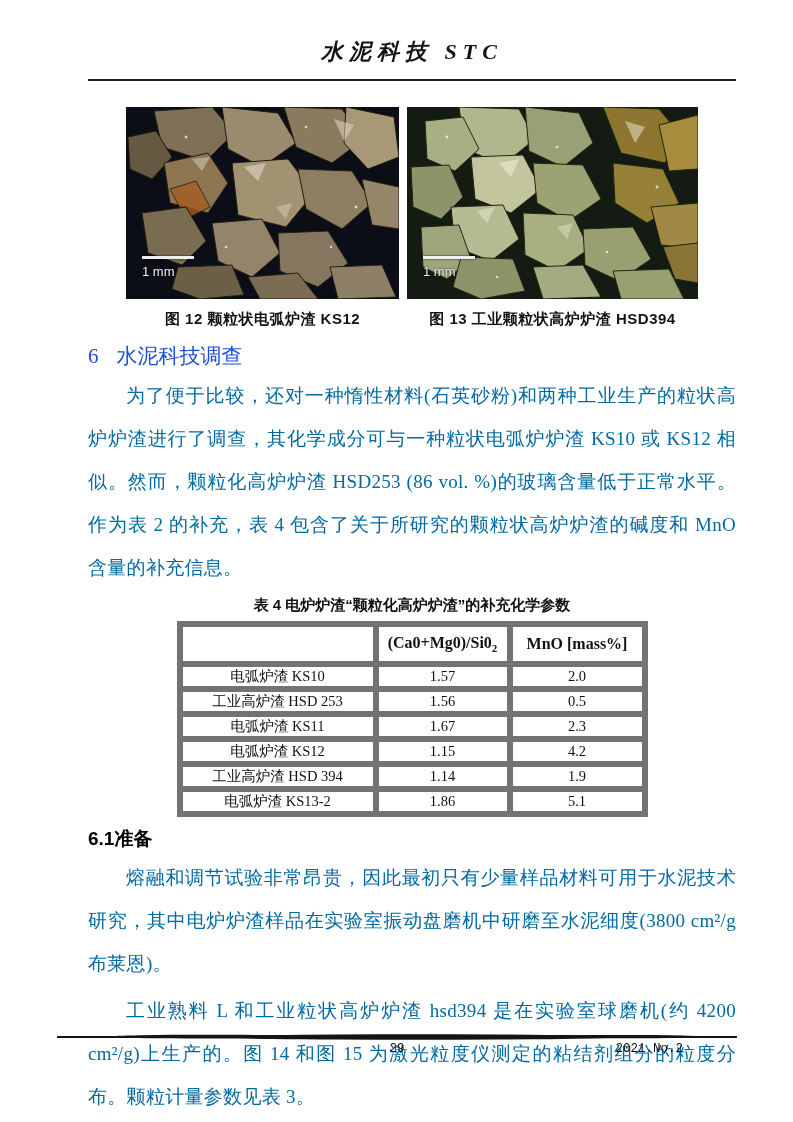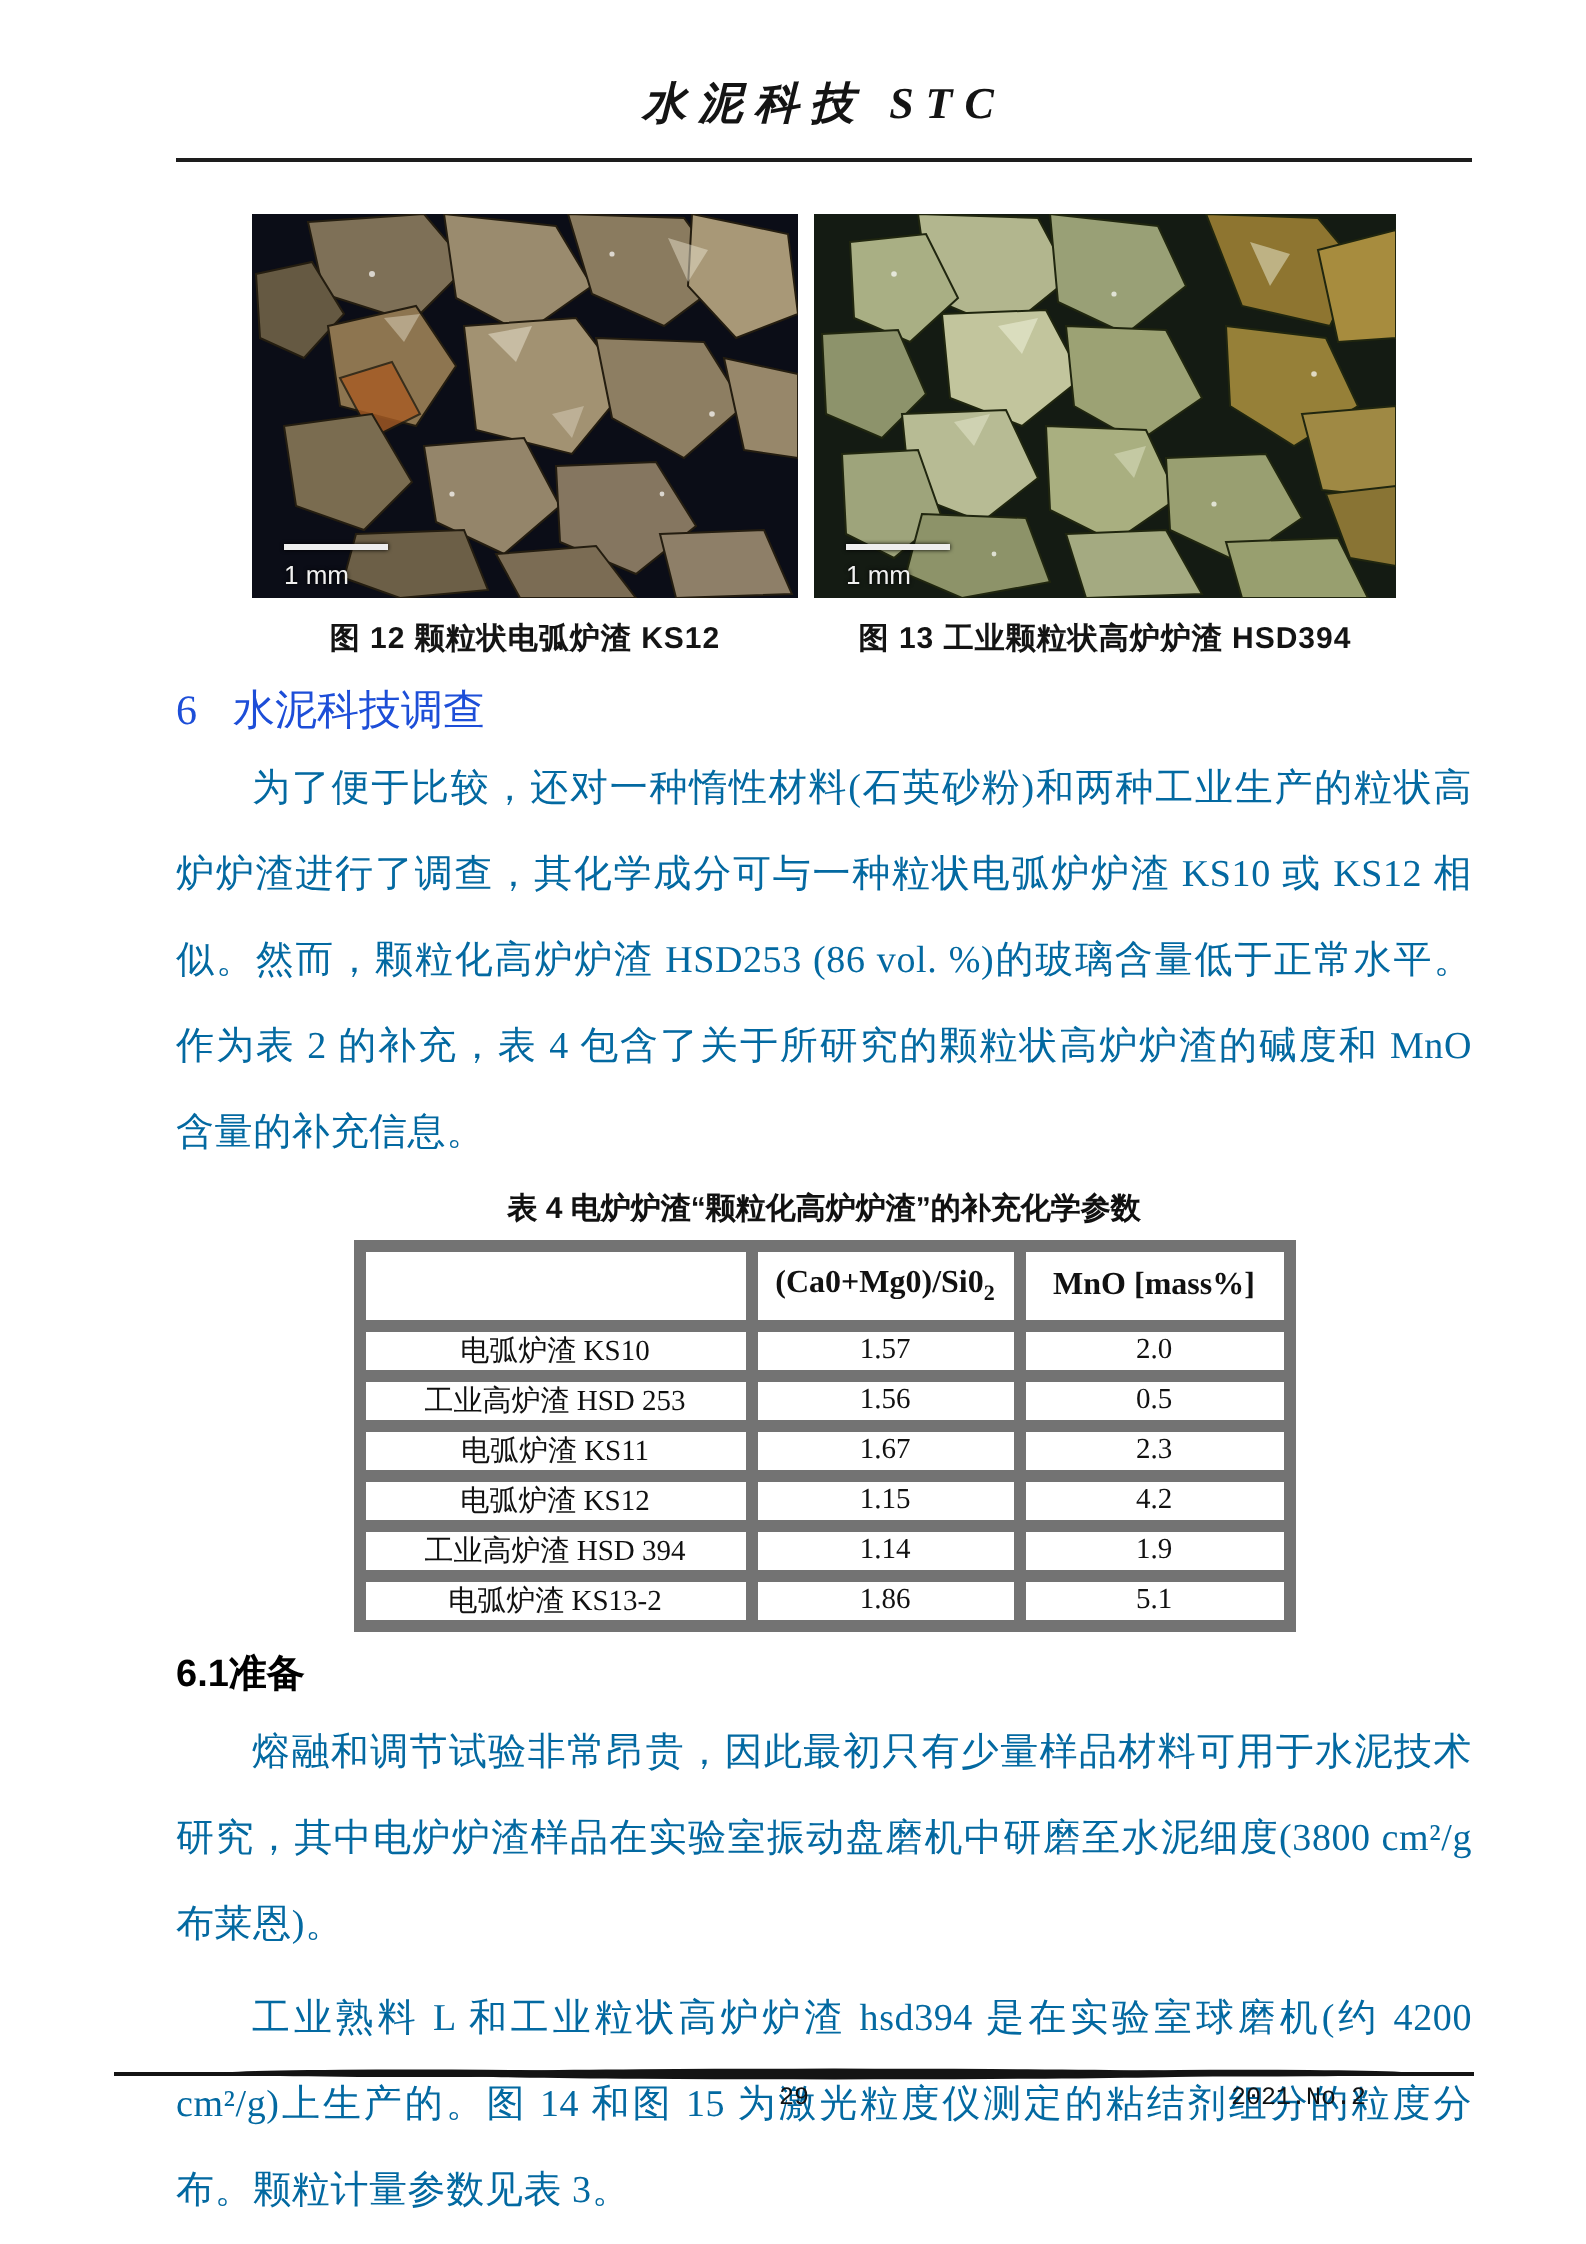--- a/index.html
+++ b/index.html
@@ -36,21 +36,21 @@
     gap: 8px;
     margin-top: 26px;
   }
   .fig { display: flex; flex-direction: column; align-items: center; }
   .fig-img {
     position: relative;
     overflow: hidden;
     background: #0b0d17;
   }
   .fig-img svg { display: block; }
-  .scalebar { position: absolute; left: 16px; bottom: 4px; }
+  .scalebar { position: absolute; left: 16px; bottom: 20px; }
   .scalebar-line { width: 52px; height: 3px; background: #eeeeee; box-shadow: 0 0 2px #000; }
   .scalebar-label {
     margin-top: 5px;
     color: #f0f0f0;
     font-family: "Liberation Sans", sans-serif;
     font-size: 13px;
     text-shadow: 0 0 2px #000;
   }
   .fig-caption {
     margin-top: 11px;

